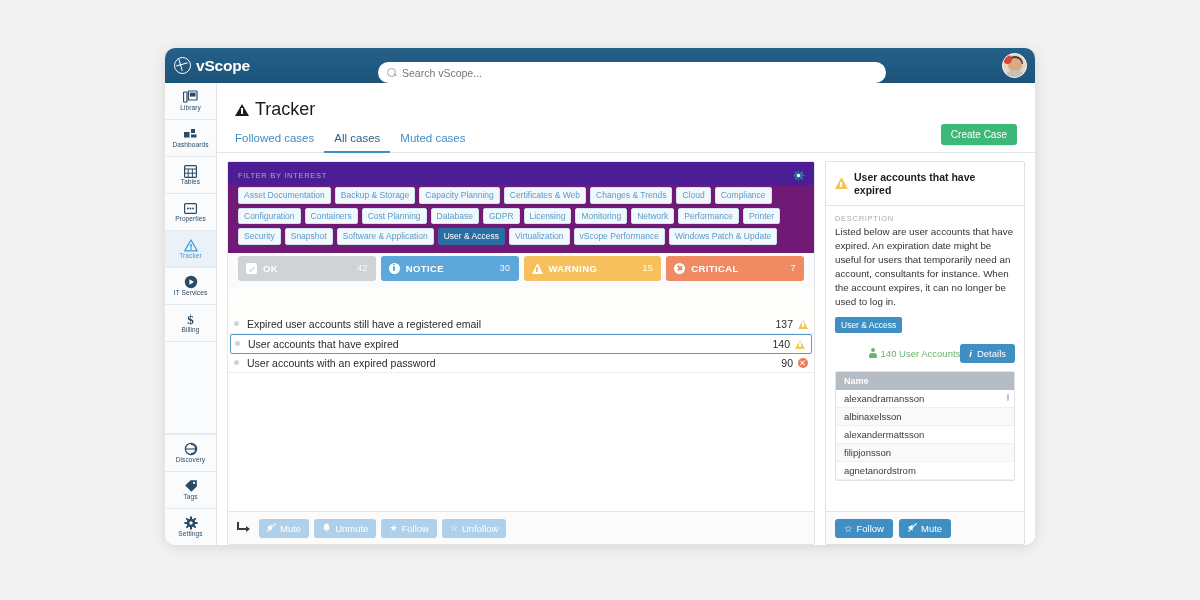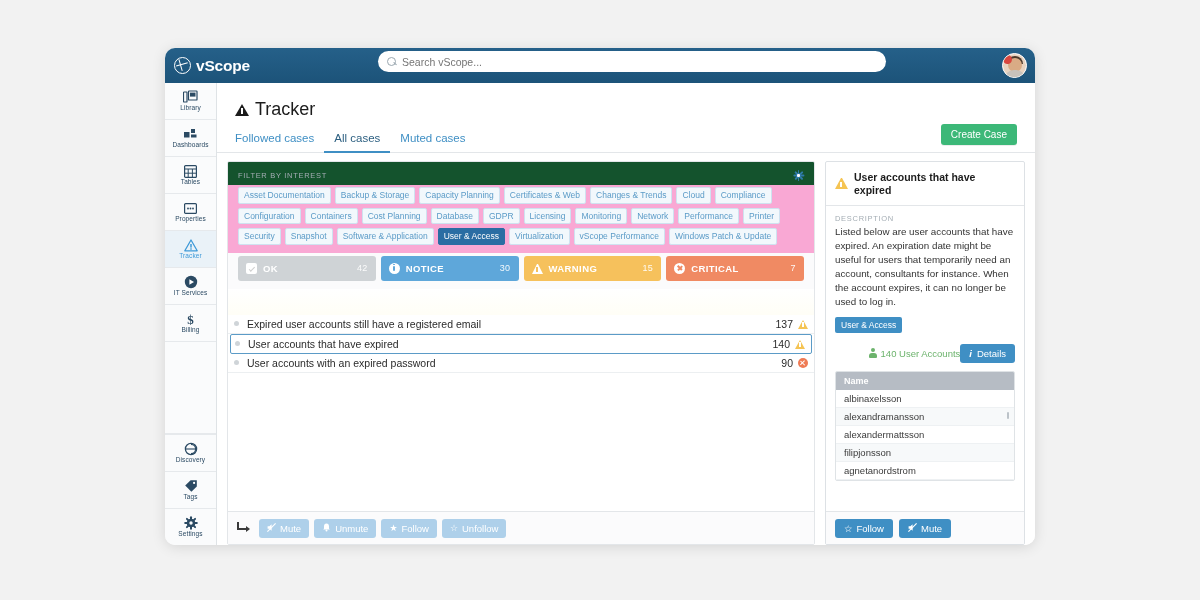--- a/index.html
+++ b/index.html
@@ -39,21 +39,21 @@
   #brand-logo::before{
     content:""; position:absolute; left:1px; top:5.5px; width:11.5px; height:1.4px;
     background:#fff; transform: rotate(-16deg);
   }
   #brand-logo::after{
     content:""; position:absolute; left:5.4px; top:0.5px; width:1.4px; height:11.5px;
     background:#fff; transform: rotate(-16deg);
   }
   #brand-name { color:#fff; font-size:15.5px; font-weight:bold; letter-spacing:-0.2px;}
   #search-wrap {
-    position:absolute; left: 213px; top: 3px;
+    position:absolute; left: 213px; top: 14px;
     width: 508px; height: 21px;
     background: #fff; border-radius: 11px;
     display:flex; align-items:center; padding: 0 9px; gap:6px;
   }
   #search-icon { width: 9px; height: 9px; flex:0 0 9px; position:relative; }
   #search-icon::before {
     content:""; position:absolute; left:0; top:0; width:7px; height:7px;
     border:1.3px solid #9aa7b0; border-radius:50%;
   }
   #search-icon::after {
@@ -138,32 +138,32 @@
 
   #content-area { flex:1 1 auto; display:flex; min-height:0; padding: 8px 0 0 0; }
   #center-col {
     flex: 1 1 auto; min-width:0; margin: 0 10px 0 10px;
     border:1px solid #e3e6e9; border-radius:2px;
     display:flex; flex-direction:column; background:#fff;
     overflow:hidden;
   }
   #filter-head {
     display:flex; align-items:center; justify-content:space-between;
-    padding: 8px 10px 4px 10px; background:#14532d;
+    padding: 8px 10px 4px 10px; background:#4c1d95;
   }
   #filter-title { font-size:7.5px; color:#a4adb4; letter-spacing:0.7px; }
   #gear-icon { width:11px;height:11px; position:relative; cursor:pointer;}
   #gear-icon .g-c{position:absolute;left:3px;top:3px;width:5px;height:5px;border-radius:50%;background:#2f7aa8;}
   #gear-icon .g-h{position:absolute;left:4.4px;top:4.4px;width:2.2px;height:2.2px;border-radius:50%;background:#fbfbfc;}
   #gear-icon i{position:absolute;left:4.6px;top:0px;width:1.8px;height:11px;background:#2f7aa8;border-radius:1px;}
   #gear-icon i:nth-child(4){transform:rotate(90deg);}
   #gear-icon i:nth-child(5){transform:rotate(45deg);}
   #gear-icon i:nth-child(6){transform:rotate(135deg);}
 
-  #tag-cloud { padding: 2px 10px 8px 10px; background:#f9a8d4;
+  #tag-cloud { padding: 2px 10px 8px 10px; background:#701a75;
     display:flex; flex-wrap:wrap; gap:4px 4px; }
   .tag {
     font-size:8.5px; color:#5b9bc7; background:#f2f8fc;
     border:1px solid #cfe2f0; border-radius:2px;
     padding: 2px 5px; cursor:pointer; white-space:nowrap; line-height:1.25;
   }
   .tag.selected { background:#2a6da3; border-color:#2a6da3; color:#fff; }
 
   #status-bar { display:flex; gap:5px; padding: 3px 10px 8px 10px; background:#fbfbfc;}
   .status-pill {
@@ -575,22 +575,22 @@
                 <span>140 User Accounts</span>
               </span>
               <button id="details-btn">
                 <span class="i-glyph">i</span>
                 <span>Details</span>
               </button>
             </div>
             <div id="rp-table">
               <div class="th">Name</div>
               <div id="rp-table-rows">
+                  <div class="td first">alexandramansson</div>
                   <div class="td">albinaxelsson</div>
-                  <div class="td first">alexandramansson</div>
                   <div class="td">alexandermattsson</div>
                   <div class="td">filipjonsson</div>
                   <div class="td">agnetanordstrom</div>
                 </div>
             </div>
           </div>
           <div id="rp-foot">
               <button class="rp-btn">
                 <span>☆</span>
                 <span>Follow</span>

